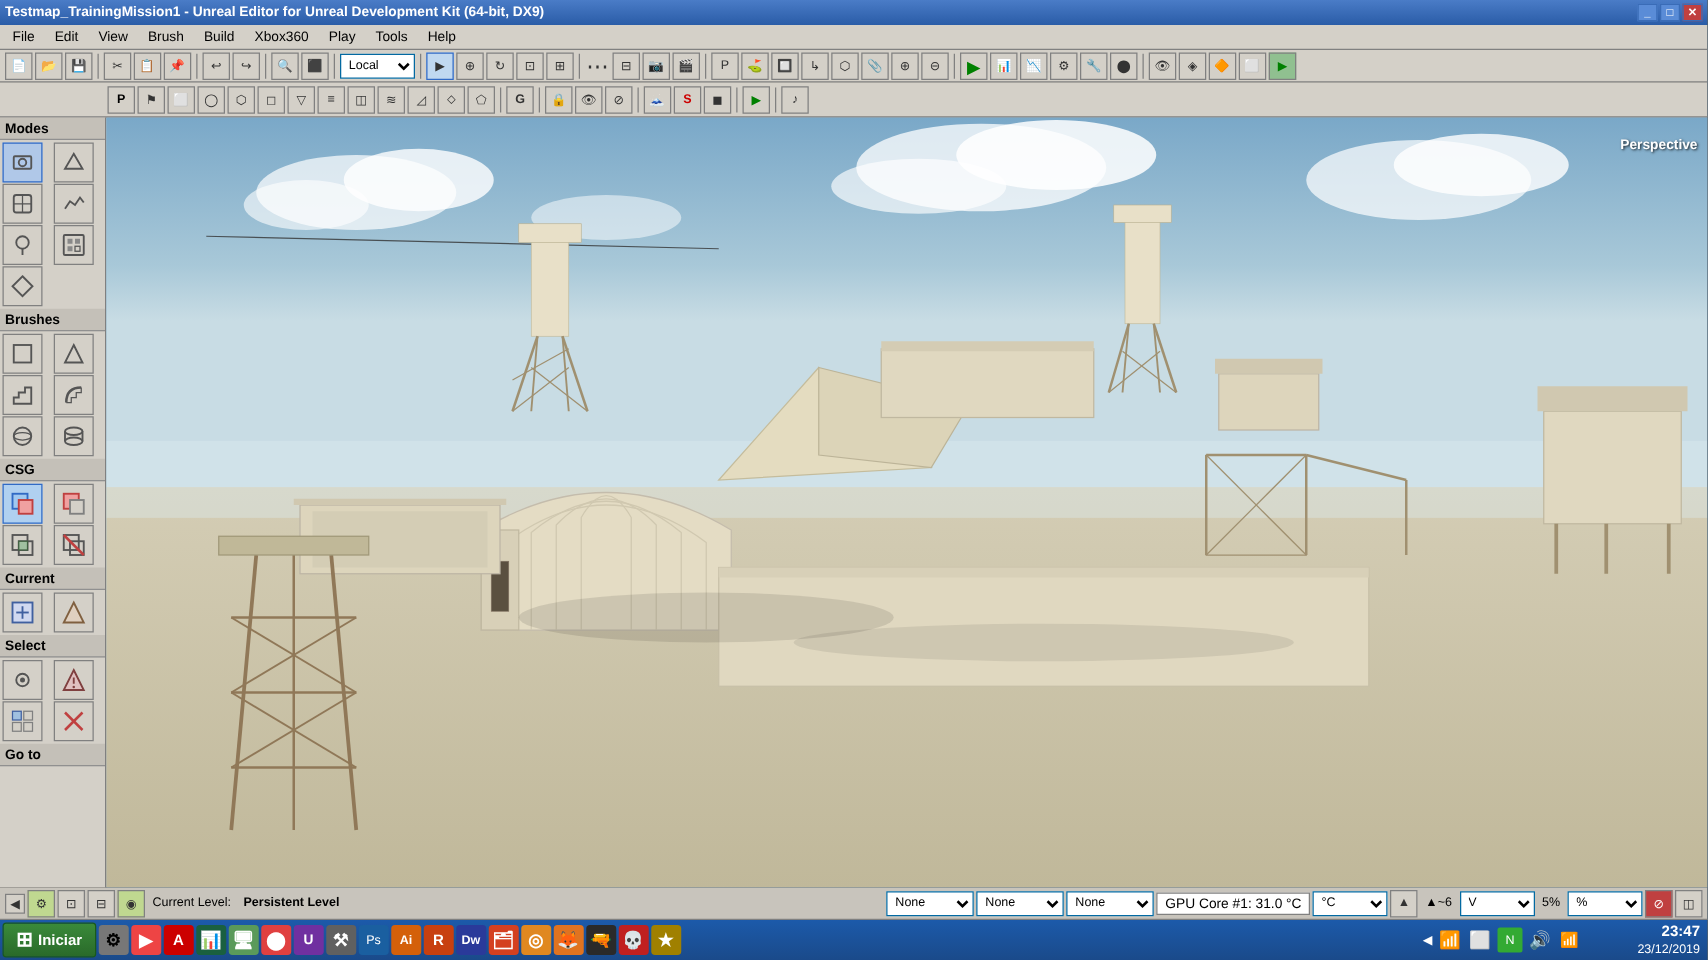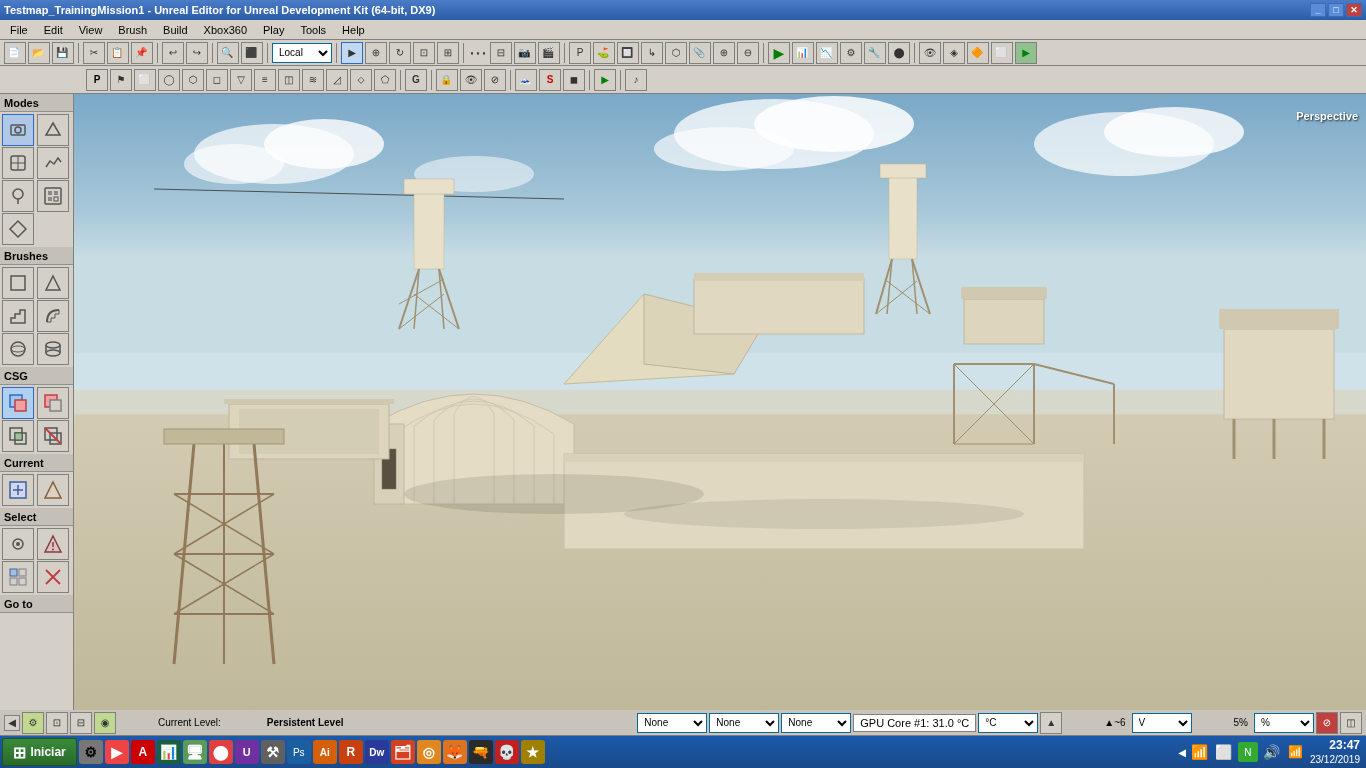--- a/index.html
+++ b/index.html
@@ -50,21 +50,21 @@
       font-size: 10px; padding: 0 2px; min-width: 60px;
     }
 
     
     #main-area {
       display: flex; width: 100%; height: calc(768px - 20px - 20px - 26px - 28px - 26px - 32px);
     }
 
     
     #left-panel {
-      width: 74px; background: #d4d0c8; border-right: 1px solid #808080;
+      width: 85px; background: #d4d0c8; border-right: 1px solid #808080;
       display: flex; flex-direction: column; overflow: hidden;
     }
 
     .panel-section-label {
       font-size: 11px; font-weight: bold; color: #000; padding: 3px 4px 2px;
       background: #c4c0b8; border-bottom: 1px solid #909090;
     }
 
     .panel-grid {
       display: grid; grid-template-columns: 1fr 1fr; gap: 1px; padding: 2px;
@@ -109,36 +109,36 @@
     .taskbar-right {
       margin-left: auto; display: flex; align-items: center; gap: 4px;
       color: white; font-size: 11px; padding-right: 4px;
     }
 
     .sys-icon {
       width: 20px; height: 20px; display: flex; align-items: center; justify-content: center;
       font-size: 14px; cursor: pointer;
     }
 
-    .clock-display { text-align: right; line-height: 1.3; }
+    .clock-display { text-align: right; line-height: 1.3; margin-left: 40px; }
 
     
     #toolbar3 {
       width: 100%; height: 26px; background: #c8c4bc; border-bottom: 1px solid #808080;
       display: flex; align-items: center; padding: 2px 4px; gap: 2px;
     }
 
     
     .app-icon {
       width: 24px; height: 24px; border-radius: 3px;
       display: flex; align-items: center; justify-content: center;
       font-size: 14px; cursor: pointer; font-weight: bold;
     }
 
-    .tb-label { font-size: 10px; padding: 0 4px; white-space: nowrap; margin-left: 36px; }
+    .tb-label { font-size: 10px; padding: 0 4px; white-space: nowrap; }
 
     
     .status-pill {
       height: 18px; background: white; border: 1px solid #808080;
       padding: 0 6px; display: flex; align-items: center; font-size: 11px;
     }
   </style>
 </head>
 <body>
 

